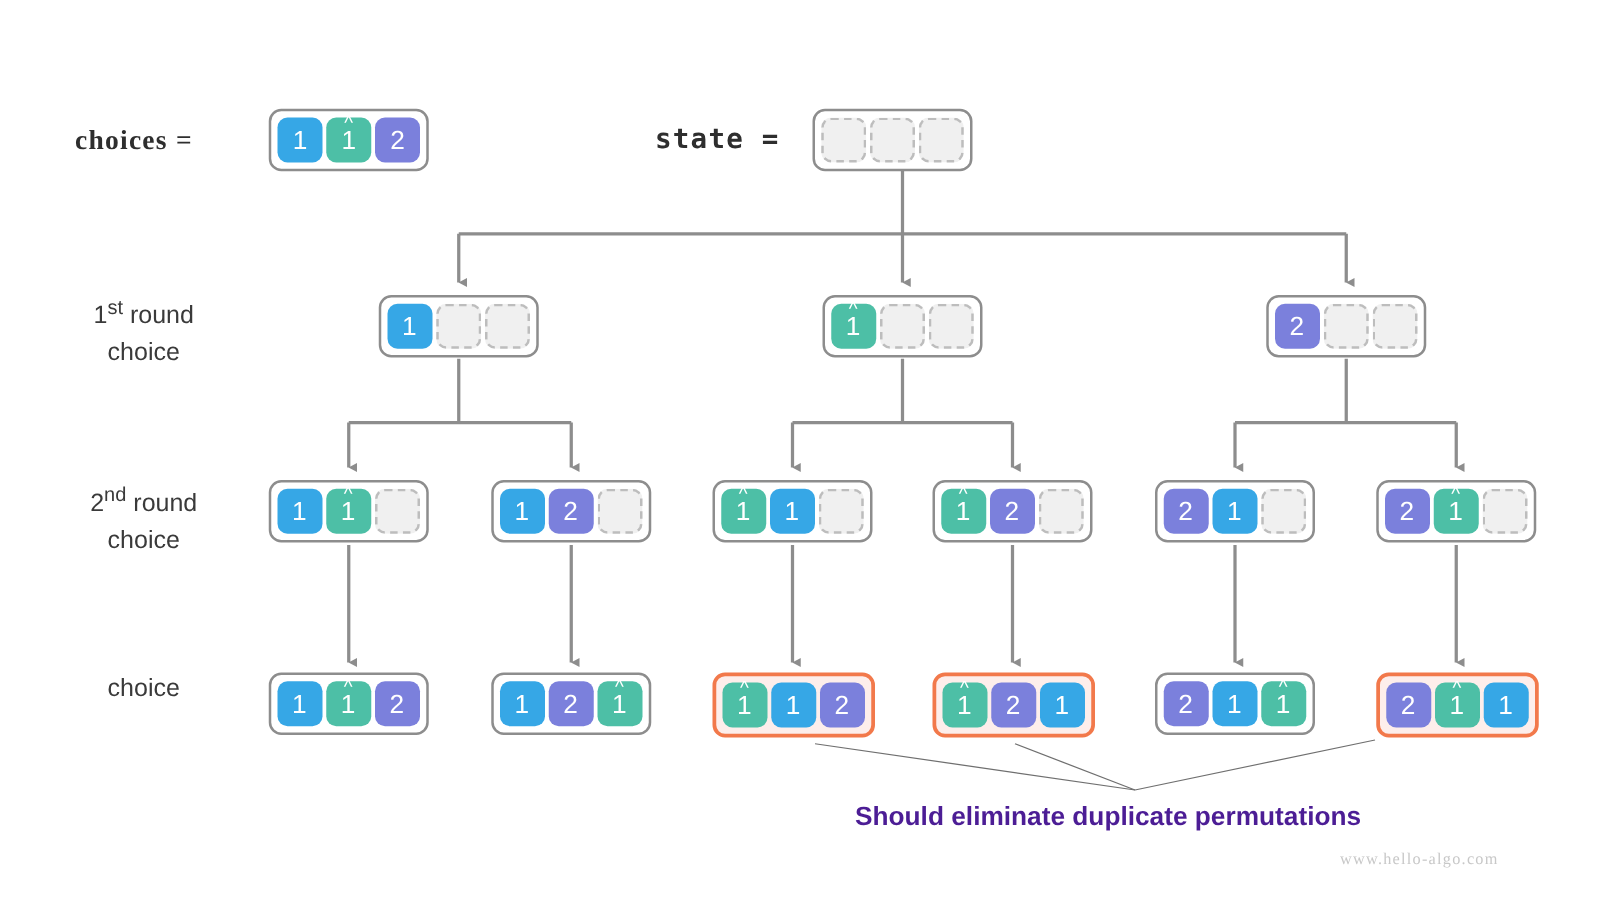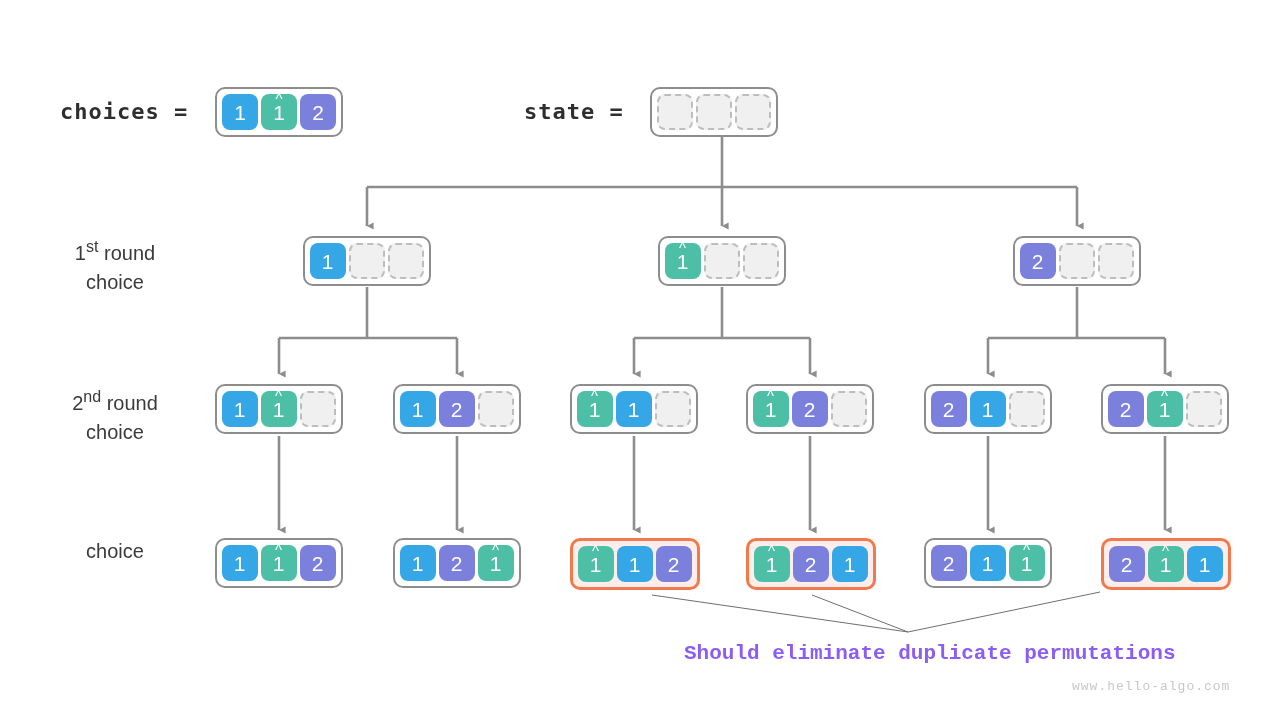--- a/index.html
+++ b/index.html
@@ -80,31 +80,31 @@
     position:absolute;
     top:-11px;left:50%;
     transform:translateX(-50%);
     font-size:15px;
     line-height:1;
   }
 
   
   .caption{
     position:absolute;
-    font-family:Liberation Mono, monospace;
+    font-family:Liberation Sans, sans-serif;
     font-size:21px;
     font-weight:700;
-    color:#8b5cf6;
+    color:#4c1d95;
     white-space:nowrap;
   }
 
   
   .watermark{
     position:absolute;
-    font-family:Liberation Mono, monospace;
+    font-family:Liberation Serif, serif;
     font-size:13px;
     color:#c8c8c8;
     letter-spacing:1px;
     white-space:nowrap;
   }
 </style>
 </head>
 <body>
 
 <div id="stage">
@@ -146,21 +146,21 @@
       <path d="M1165,436 L1165,530" marker-end="url(#arw)"></path>
     </g>
 
     <g stroke="#6f6f6f" stroke-width="1" fill="none">
       <path d="M652,595 L908,632"></path>
       <path d="M812,595 L908,632"></path>
       <path d="M1100,592 L908,632"></path>
     </g>
   </svg>
 
-  <div class="mono-label" style="left:60px;top:99px;">choices =</div>
+  <div class="mono-label" style="left:60px;top:99px;font-family:Liberation Serif, serif;">choices =</div>
   <div class="arr" id="choices-array" style="left:215px;top:87px;">
       <div class="cell blue">
         <span class="glyph">1</span>
       </div>
       <div class="cell teal">
         <span class="glyph">1<span class="hat">^</span></span>
       </div>
       <div class="cell purple">
         <span class="glyph">2</span>
       </div>

